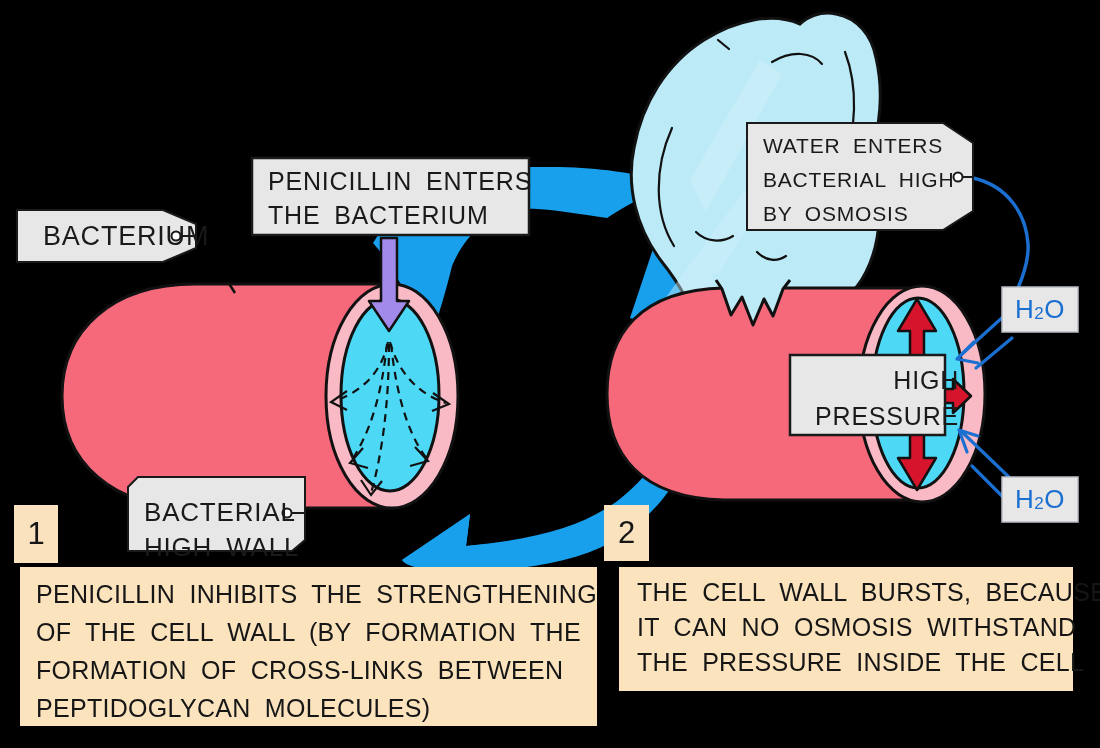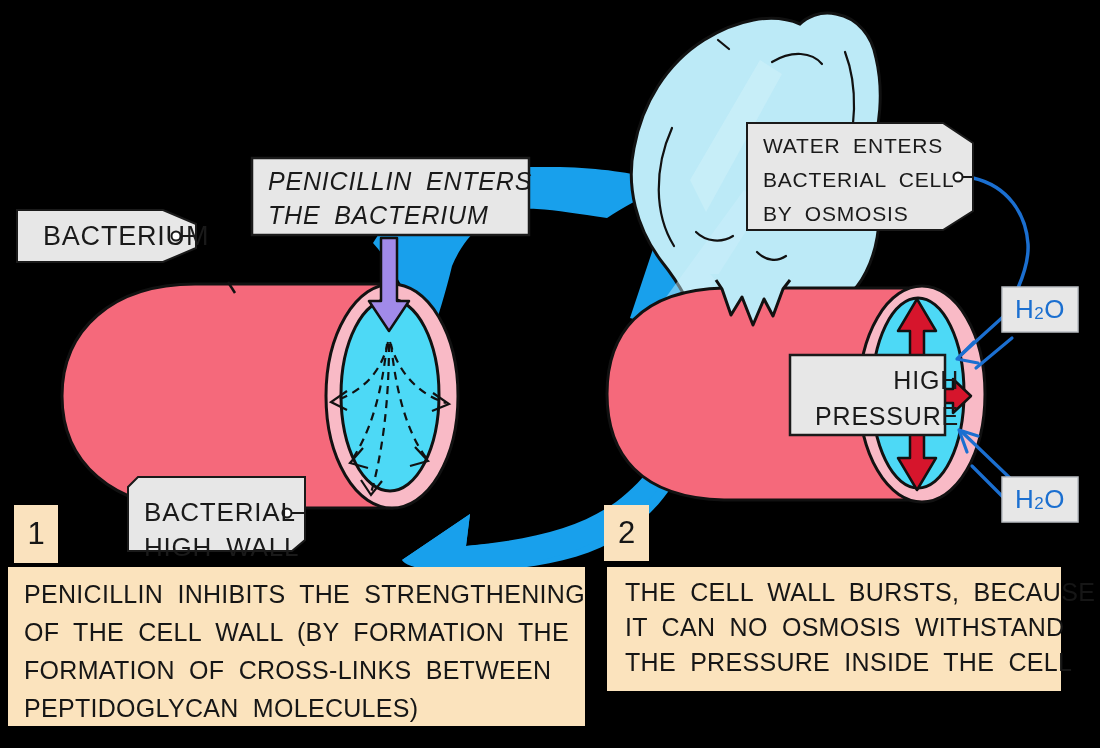--- a/index.html
+++ b/index.html
@@ -2,21 +2,21 @@
 <html><head>
 <meta charset="utf-8">
 <style>
   html,body{margin:0;padding:0;background:#000;}
   #canvas{position:relative;width:1100px;height:748px;background:#000;overflow:hidden;
           font-family:"Liberation Sans",sans-serif;}
   #art{position:absolute;left:0;top:0;z-index:1;}
   .txt{position:absolute;z-index:2;color:#1a1a1a;letter-spacing:.8px;word-spacing:6px;}
   .tagline{white-space:nowrap;}
   .caption{background:#FBE3BD;z-index:2;position:absolute;color:#161616;
-           font-size:25px;letter-spacing:.3px;word-spacing:7px;line-height:38px;}
+           font-size:25px;letter-spacing:.3px;word-spacing:7px;line-height:38px;margin-left:12px;}
   .badge{position:absolute;z-index:2;background:#FAE2BE;color:#161616;display:flex;
          align-items:center;justify-content:center;font-size:31px;}
   .h2o{position:absolute;z-index:2;color:#1B6FD0;font-size:26px;display:flex;
        align-items:center;justify-content:center;letter-spacing:.5px;}
   .h2o sub{font-size:17px;line-height:0;transform:translateY(4px);}
 </style>
 </head>
 <body>
 
 <div id="canvas">
@@ -125,33 +125,33 @@
 
     <rect stroke="#b9bdc2" stroke-width="1.5" x="1002" y="287" width="76" height="45" fill="#E7E7E7"></rect>
     <rect stroke="#b9bdc2" stroke-width="1.5" x="1002" y="477" width="76" height="45" fill="#E7E7E7"></rect>
   </g>
 </svg>
 
 <div class="txt" style="left:17px;top:210px;width:150px;height:52px;line-height:52px;padding-left:26px;font-size:27px;">
   <span class="tagline">BACTERIUM</span>
 </div>
 
-<div class="txt" style="left:252px;top:158px;width:277px;padding:6px 0 12px 16px;font-size:25px;line-height:34px;font-style:italic;">
+<div class="txt" style="left:252px;top:158px;width:277px;padding:6px 0 12px 16px;font-size:25px;line-height:34px;">
   <div class="tagline">PENICILLIN ENTERS</div>
   <div class="tagline">THE BACTERIUM</div>
 </div>
 
 <div class="txt" style="left:128px;top:477px;width:177px;padding:18px 0 0 16px;font-size:26px;line-height:35px;">
   <div class="tagline">BACTERIAL</div>
   <div class="tagline">HIGH WALL</div>
 </div>
 
 <div class="txt" style="left:747px;top:123px;width:226px;padding:6px 0 0 16px;font-size:21px;line-height:34px;">
   <div class="tagline">WATER ENTERS</div>
-  <div class="tagline">BACTERIAL CELL</div>
+  <div class="tagline">BACTERIAL HIGH</div>
   <div class="tagline">BY OSMOSIS</div>
 </div>
 
 <div class="txt" style="left:790px;top:355px;width:155px;padding:7px 0 0 14px;font-size:25px;line-height:36px;text-align:right;">
   <div class="tagline">HIGH</div>
   <div class="tagline">PRESSURE</div>
 </div>
 
 <div class="h2o" style="left:1002px;top:287px;width:76px;height:45px;">
   <span>H</span>

